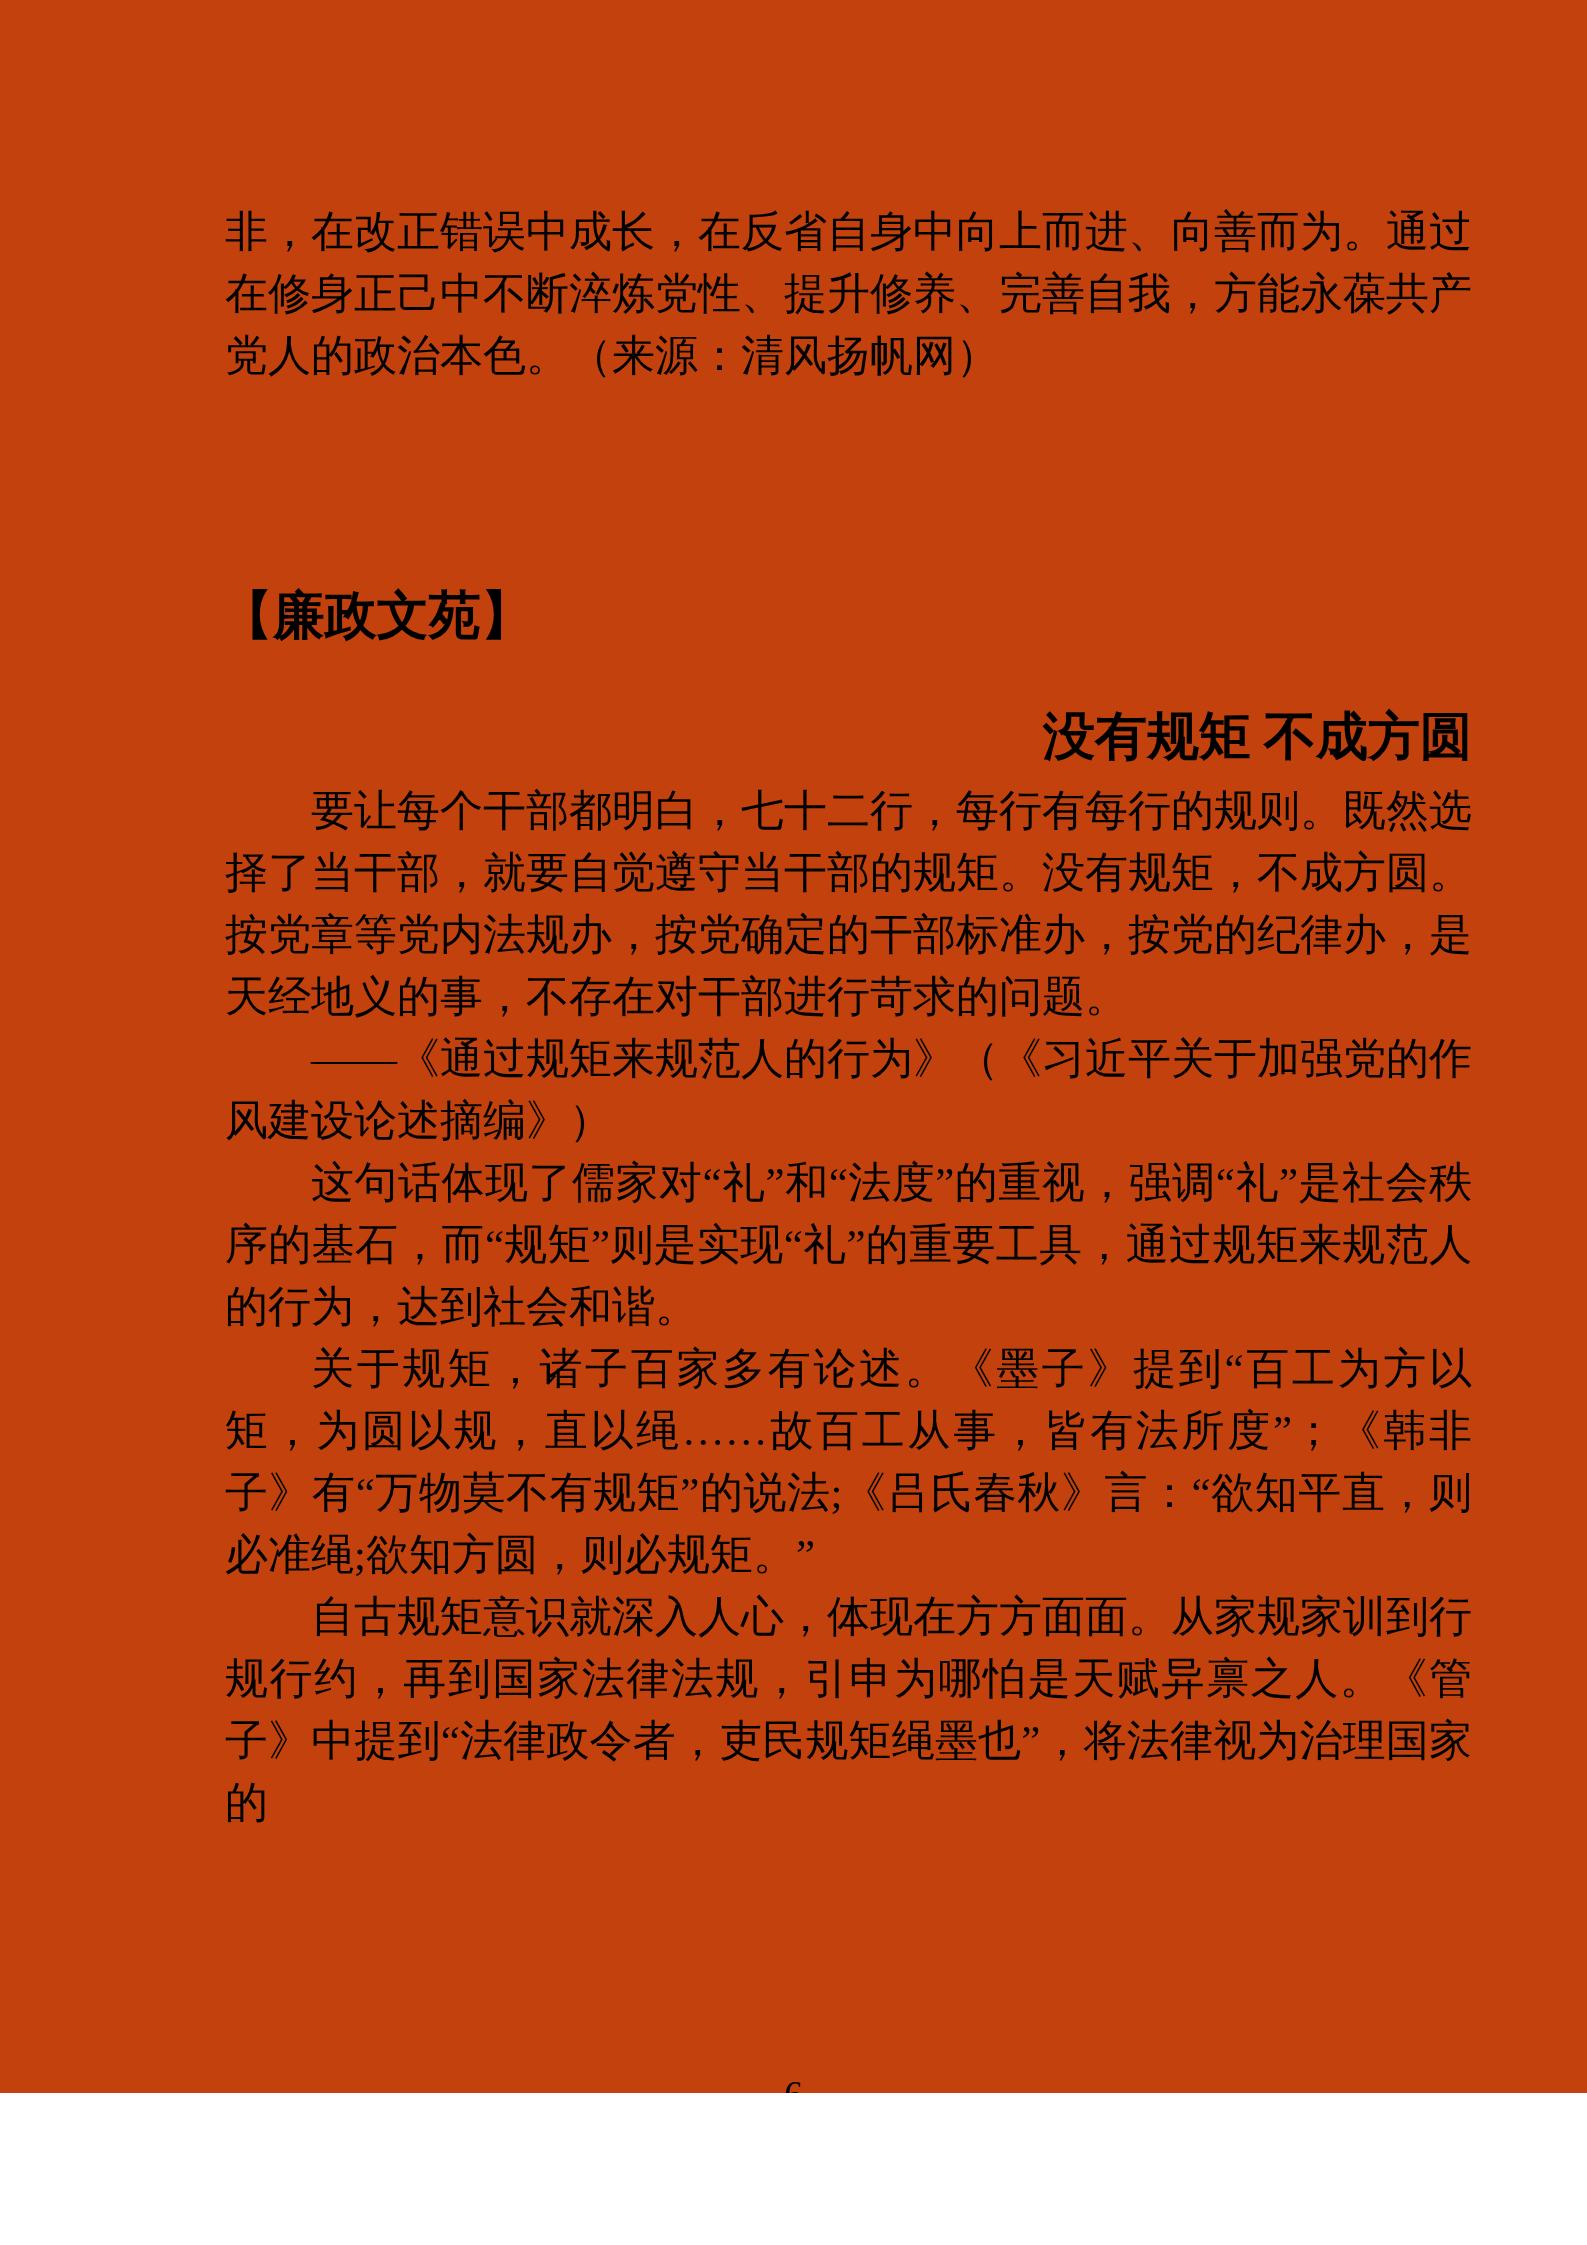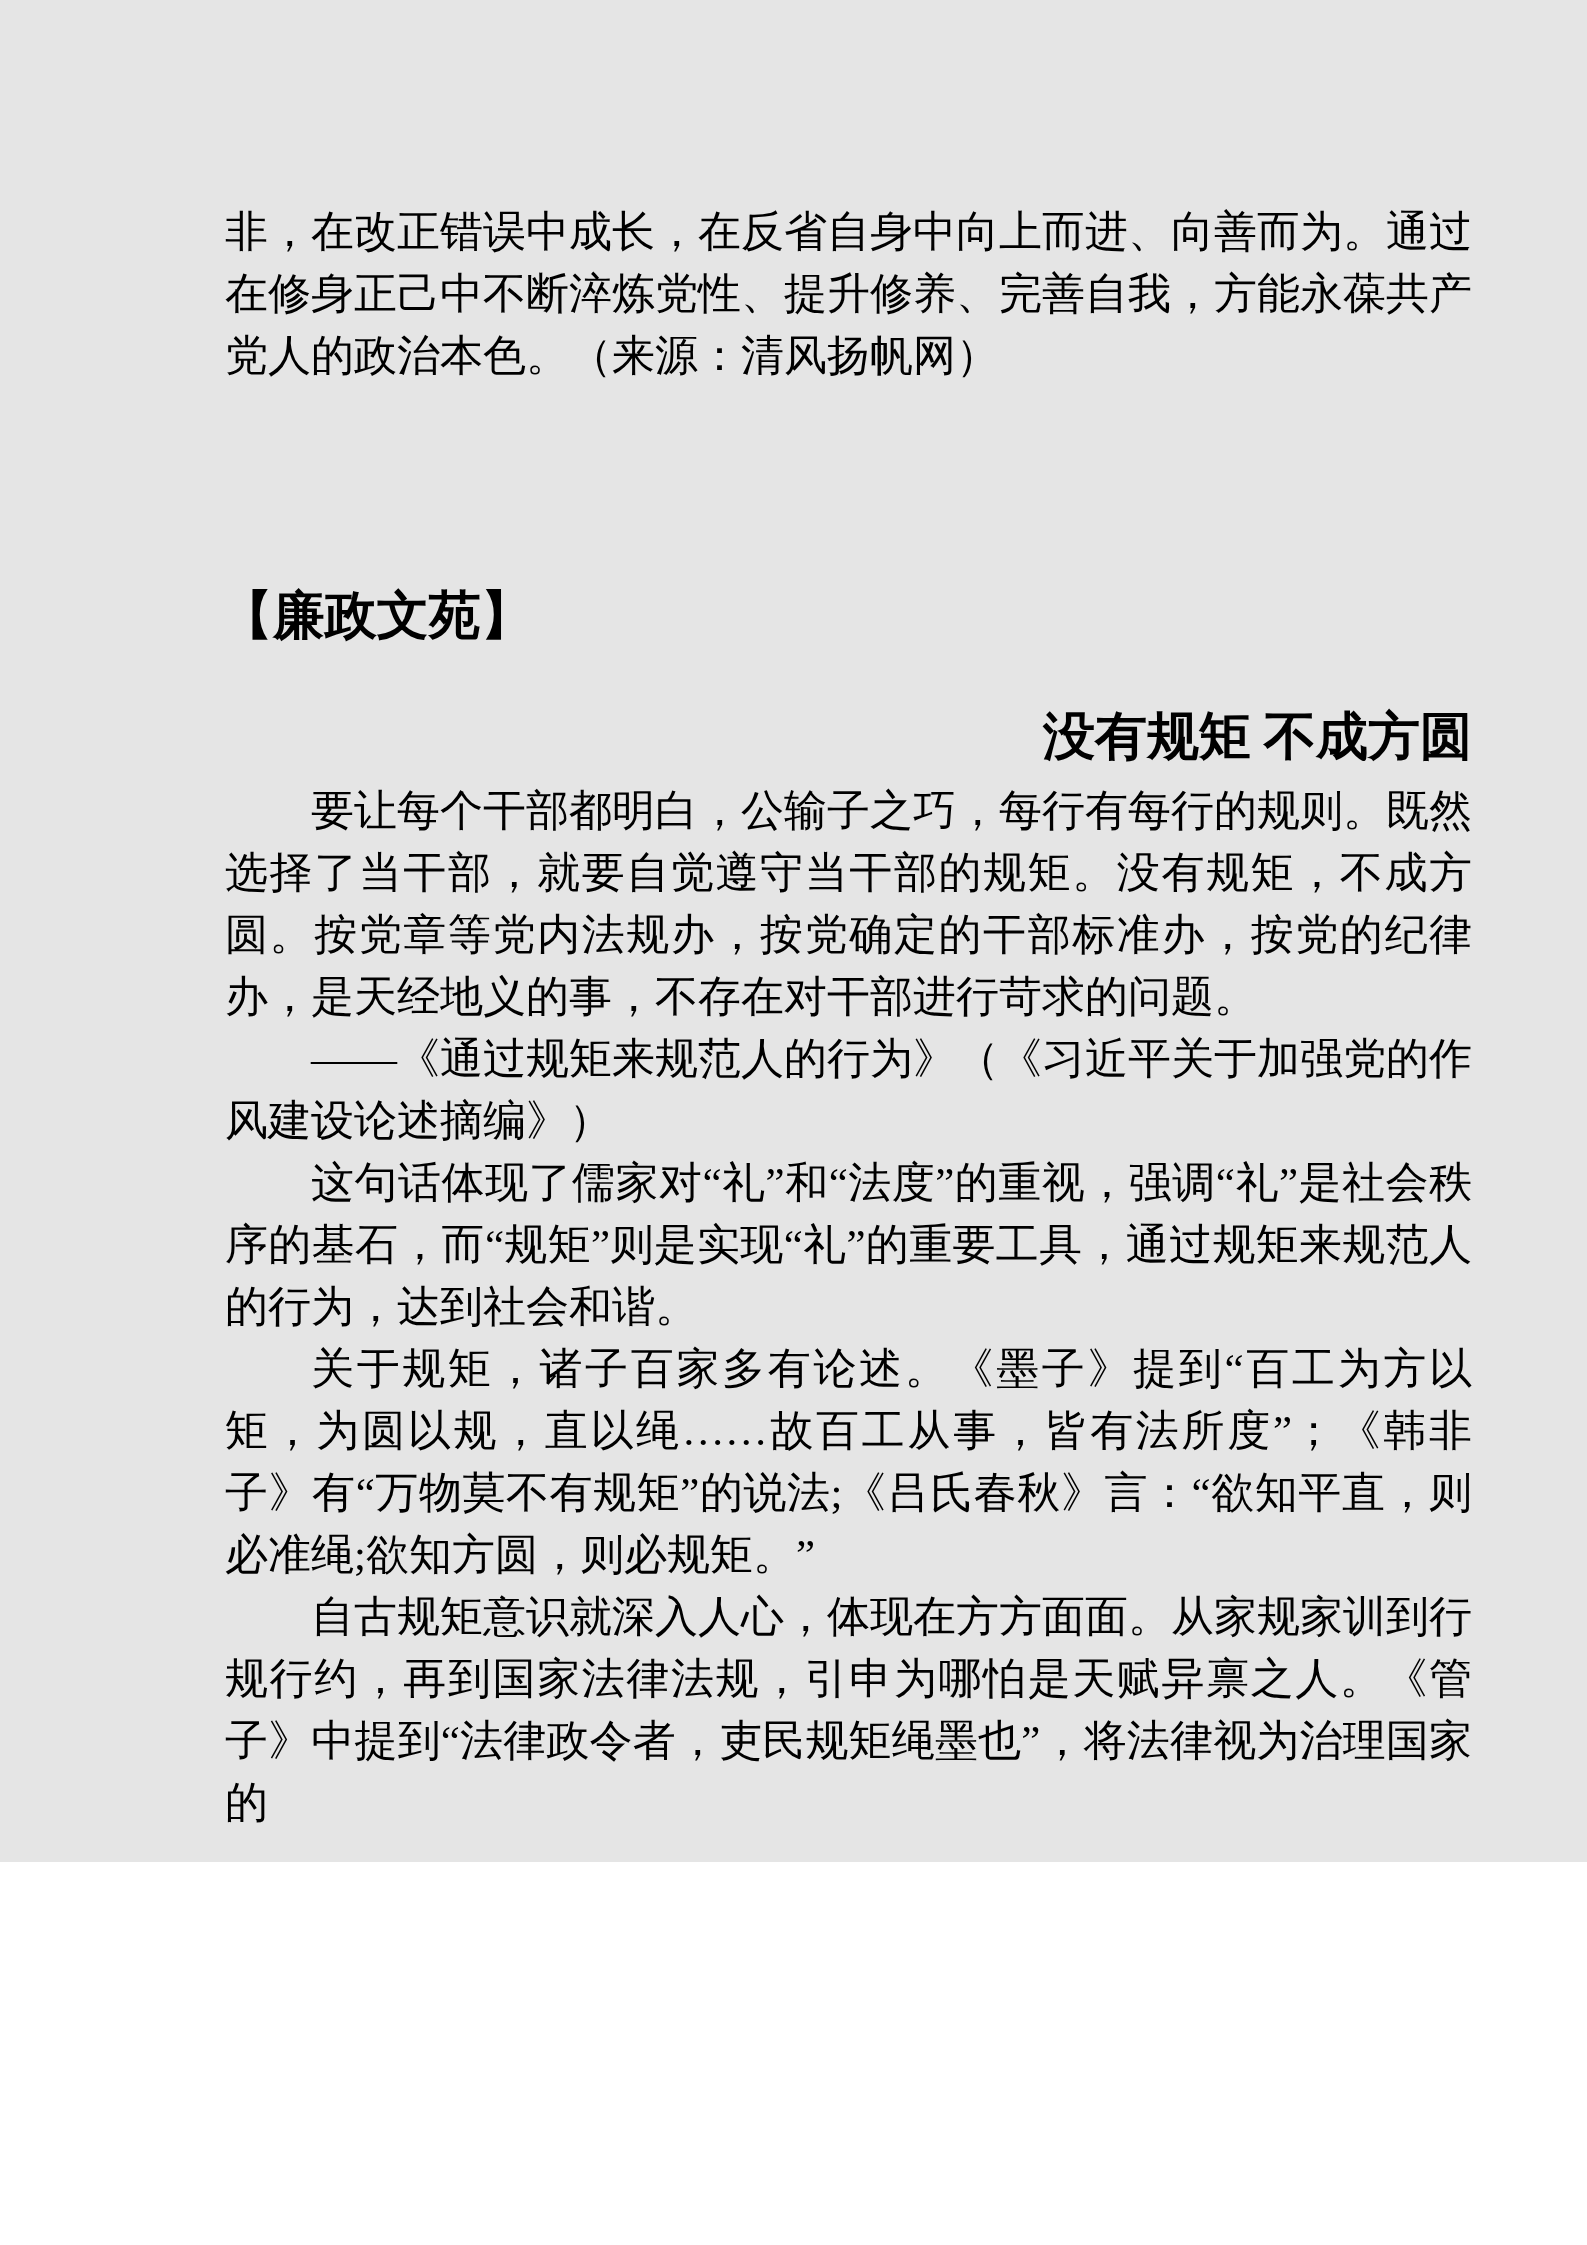--- a/index.html
+++ b/index.html
@@ -3,22 +3,22 @@
 <meta charset="utf-8">
 <style>
   html, body {
     margin: 0;
     padding: 0;
     background: #ffffff;
   }
   .page {
     position: relative;
     width: 1587px;
-    height: 1862px;
-    background: #e5e5e5;
+    height: 2093px;
+    background: #c2410c;
     font-family: "Liberation Serif", "DejaVu Serif", serif;
     color: #000000;
     overflow: hidden;
   }
   .content {
     position: absolute;
     left: 225px;
     top: 201px;
     width: 1247px;
   }
@@ -61,21 +61,21 @@
 <body>
 
 <div class="page">
   <div class="content">
     <p class="para no-indent">非，在改正错误中成长，在反省自身中向上而进、向善而为。通过在修身正己中不断淬炼党性、提升修养、完善自我，方能永葆共产党人的政治本色。（来源：清风扬帆网）</p>
 
     <h2 class="section-header">【廉政文苑】</h2>
 
     <h1 class="article-title">没有规矩 不成方圆</h1>
 
-    <p class="para">要让每个干部都明白，公输子之巧，每行有每行的规则。既然选择了当干部，就要自觉遵守当干部的规矩。没有规矩，不成方圆。按党章等党内法规办，按党确定的干部标准办，按党的纪律办，是天经地义的事，不存在对干部进行苛求的问题。</p>
+    <p class="para">要让每个干部都明白，七十二行，每行有每行的规则。既然选择了当干部，就要自觉遵守当干部的规矩。没有规矩，不成方圆。按党章等党内法规办，按党确定的干部标准办，按党的纪律办，是天经地义的事，不存在对干部进行苛求的问题。</p>
 
     <p class="para">——《通过规矩来规范人的行为》（《习近平关于加强党的作风建设论述摘编》）</p>
 
 
     <p class="para">这句话体现了儒家对“礼”和“法度”的重视，强调“礼”是社会秩序的基石，而“规矩”则是实现“礼”的重要工具，通过规矩来规范人的行为，达到社会和谐。</p>
 
     <p class="para">关于规矩，诸子百家多有论述。《墨子》提到“百工为方以矩，为圆以规，直以绳……故百工从事，皆有法所度”；《韩非子》有“万物莫不有规矩”的说法;《吕氏春秋》言：“欲知平直，则必准绳;欲知方圆，则必规矩。”</p>
 
     <p class="para">自古规矩意识就深入人心，体现在方方面面。从家规家训到行规行约，再到国家法律法规，引申为哪怕是天赋异禀之人。《管子》中提到“法律政令者，吏民规矩绳墨也”，将法律视为治理国家的</p>
   </div>

